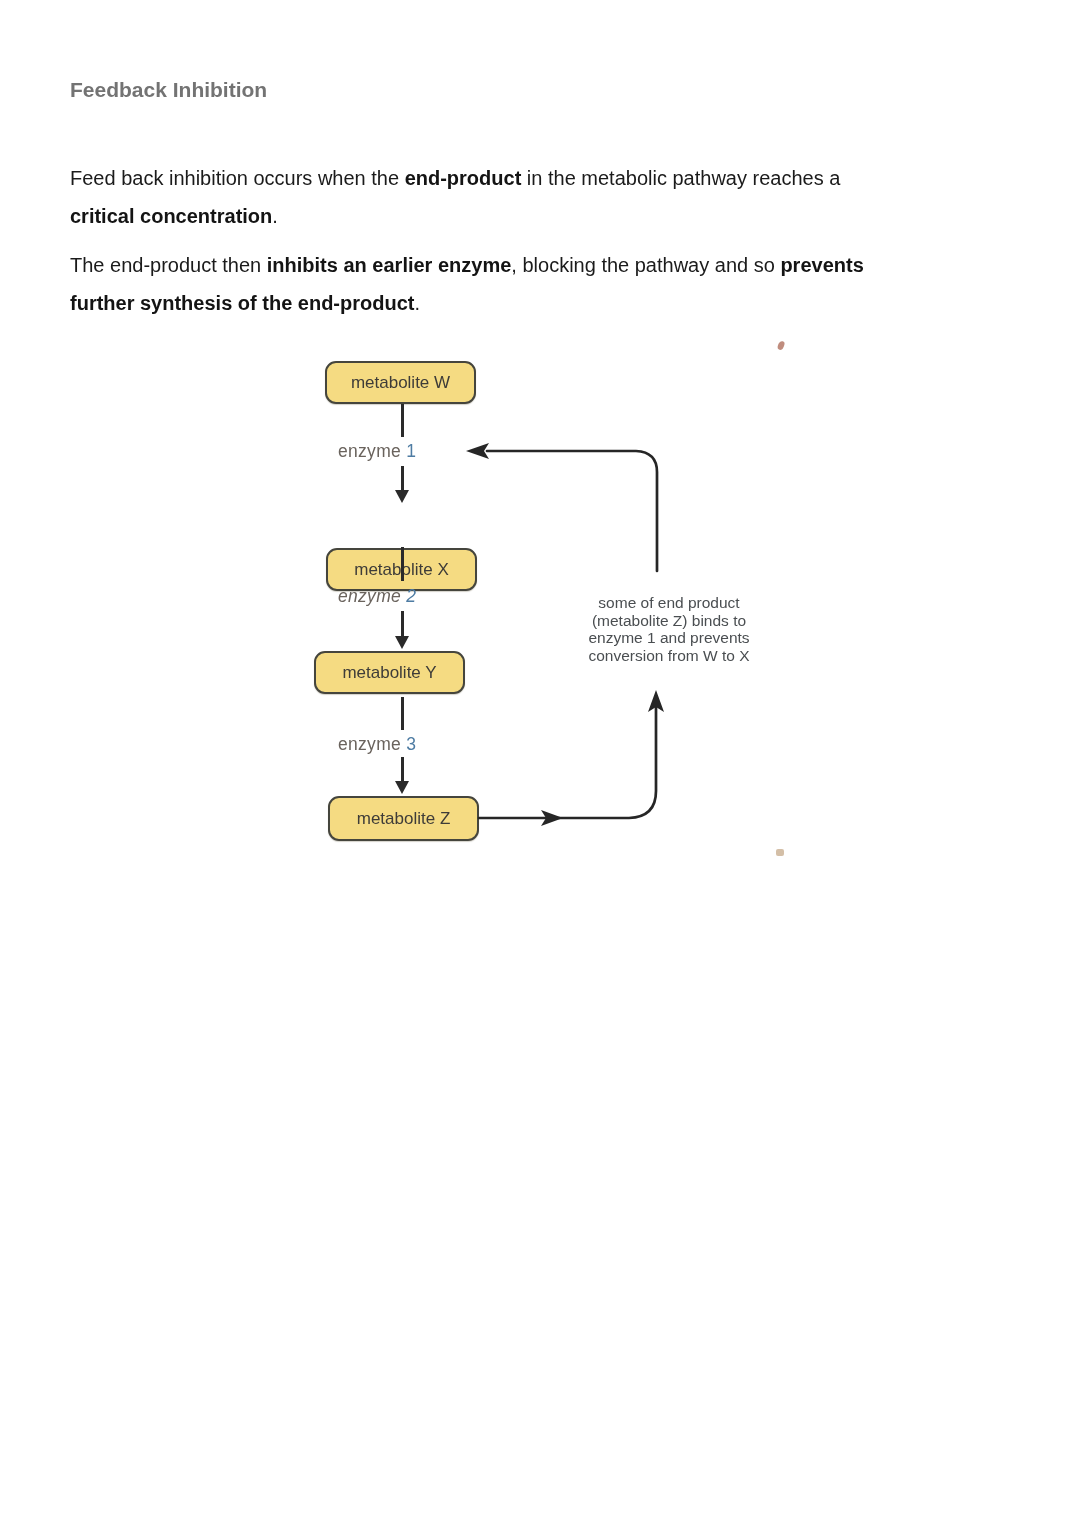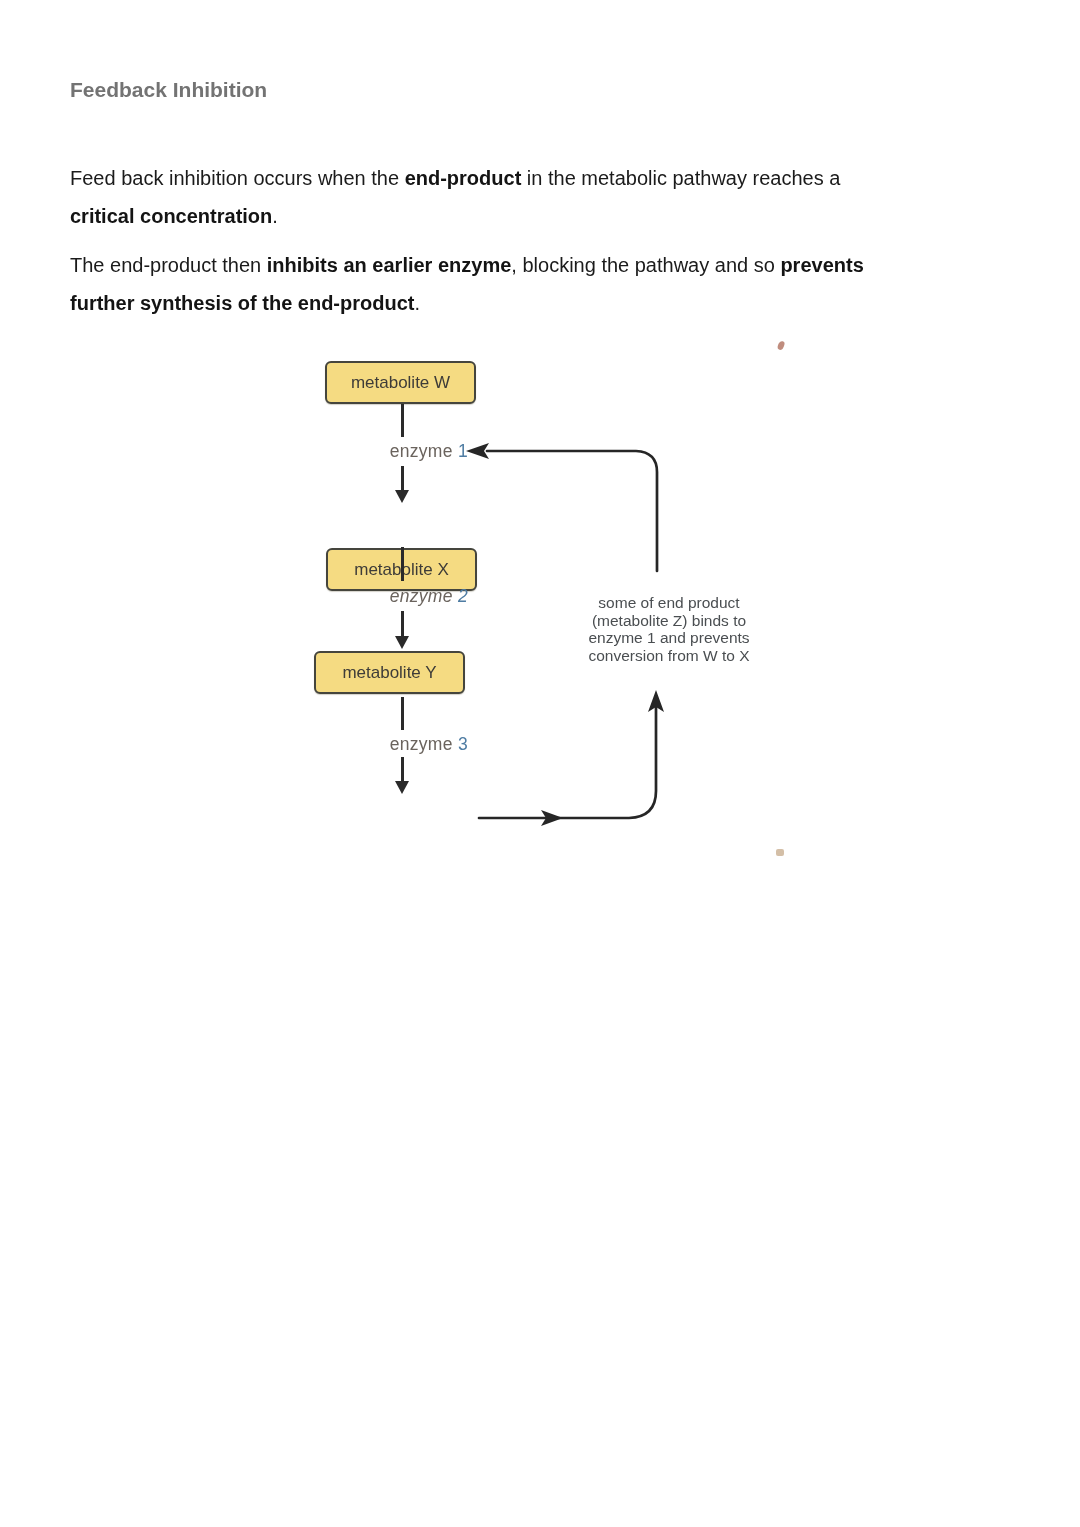--- a/index.html
+++ b/index.html
@@ -26,21 +26,21 @@
   .body-text b { font-weight: 700; color: #141414; }
   .p1 { top: 160px; }
   .p2 { top: 247px; }
 
   
   .diagram { position: absolute; inset: 0; filter: blur(0.3px); }
 
   .mbox {
     position: absolute; width: 151px; height: 43px;
     background: #f5db82;
-    border: 2.5px solid #45453d; border-radius: 6px;
+    border: 2.5px solid #45453d; border-radius: 11px;
     box-sizing: border-box;
     display: flex; align-items: center; justify-content: center;
     font-size: 17px; color: #3e3c38;
     box-shadow: 0 1px 1px rgba(80,70,40,0.25);
   }
   .box-w { left: 325px; top: 361px; }
   .box-x { left: 326px; top: 504px; margin-top: 44px; }
   .box-y { left: 314px; top: 651px; }
   .box-z { left: 328px; top: 796px; height: 45px; }
 
@@ -56,21 +56,21 @@
     position: absolute; left: 395px; width: 0; height: 0;
     border-left: 7px solid transparent; border-right: 7px solid transparent;
     border-top: 13px solid #2a2a2a;
   }
   .ar1 { top: 490px; }
   .ar2 { top: 636px; }
   .ar3 { top: 781px; }
 
   .enzyme-label {
     position: absolute; left: 338px; width: 130px;
-    text-align: right; font-size: 17.5px; line-height: 22px;
+    text-align: left; font-size: 17.5px; line-height: 22px;
     color: #6a635d; letter-spacing: 0.3px;
   }
   .el1 { top: 440px; }
   .el2 { top: 585px; font-style: italic; }
   .el3 { top: 733px; }
   .enzyme-label .num { color: #4e7ca3; }
 
   .loop-svg { position: absolute; left: 0; top: 0; pointer-events: none; }
 
   .annotation {
@@ -99,20 +99,21 @@
 
   <p class="body-text p1"><span>Feed back inhibition occurs when the </span><b>end-product</b><span> in the metabolic pathway reaches a</span><br><b>critical concentration</b><span>.</span></p>
 
   <p class="body-text p2"><span>The end-product then </span><b>inhibits an earlier enzyme</b><span>, blocking the pathway and so </span><b>prevents</b><br><b>further synthesis of the end-product</b><span>.</span></p>
 
   <div class="diagram">
 
     <div class="mbox box-w">metabolite W</div>
     <div class="mbox box-x">metabolite X</div>
     <div class="mbox box-y">metabolite Y</div>
+    <div class="mbox box-z">metabolite Z</div>
 
     <div class="vline seg1"></div>
     <div class="vline seg2"></div>
     <div class="arrow-down ar1"></div>
     <div class="vline seg3"></div>
     <div class="vline seg4"></div>
     <div class="arrow-down ar2"></div>
     <div class="vline seg5"></div>
     <div class="vline seg6"></div>
     <div class="arrow-down ar3"></div>

